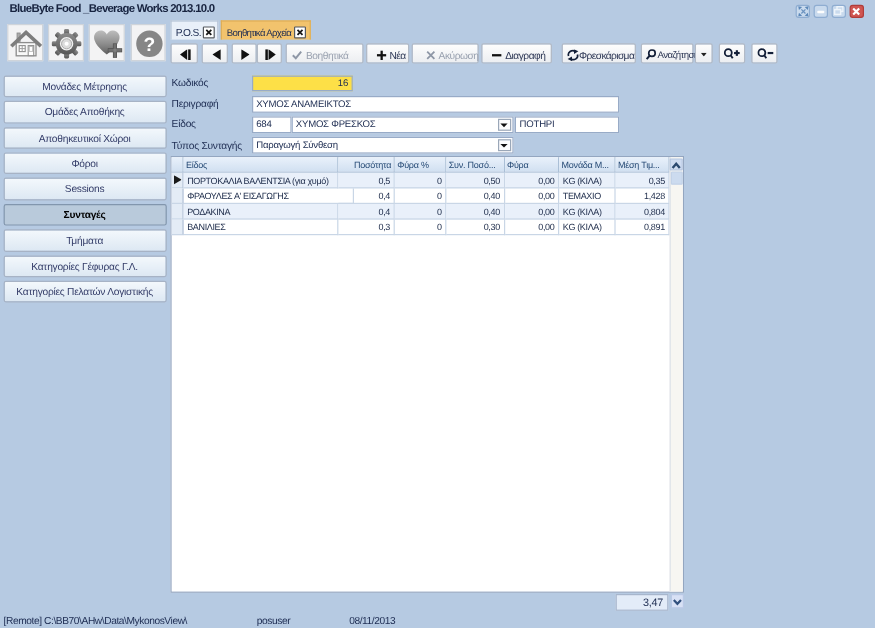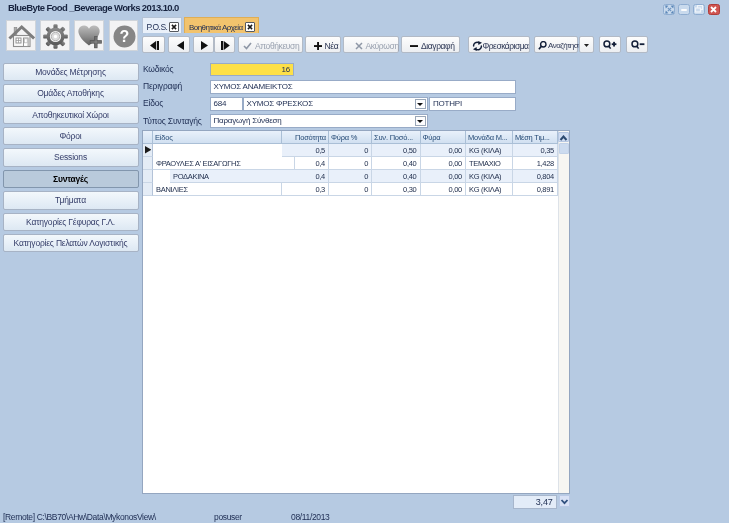--- a/index.html
+++ b/index.html
@@ -161,21 +161,21 @@
   <div class="tbtn" style="left:214px; width:21px;">
     <svg width="9" height="9" viewBox="0 0 9 9" style="position:absolute;left:6px;top:4px;">
       <rect x="0" y="0" width="2.2" height="9" fill="#111"></rect>
       <polygon points="2.8,0 2.8,9 8.8,4.5" fill="#111"></polygon>
     </svg>
   </div>
   <div class="tbtn" style="left:238px; width:65px;">
     <svg width="9" height="8" viewBox="0 0 9 8" style="position:absolute;left:4px;top:5px;">
       <path d="M1 4 L3.5 6.5 L8 1" stroke="#8e97a6" stroke-width="1.6" fill="none"></path>
     </svg>
-    <div class="lbl dis" style="left:16px;">Αποθήκευση</div>
+    <div class="lbl dis" style="left:16px;">Βοηθητικά</div>
   </div>
   <div class="tbtn" style="left:305px; width:35.5px;">
     <svg width="8" height="8" viewBox="0 0 8 8" style="position:absolute;left:8px;top:5px;">
       <rect x="3.1" y="0" width="1.9" height="8" fill="#111"></rect>
       <rect x="0" y="3.1" width="8" height="1.9" fill="#111"></rect>
     </svg>
     <div class="lbl" style="left:18.5px;">Νέα</div>
   </div>
   <div class="tbtn" style="left:342.5px; width:56px;">
     <svg width="8" height="8" viewBox="0 0 8 8" style="position:absolute;left:11px;top:5px;">
@@ -261,36 +261,37 @@
 
     <div class="gc ind" style="left:0; top:13px;">
       <svg width="6.5" height="7.5" viewBox="0 0 6.5 7.5" style="position:absolute;left:1.5px;top:2.5px;">
         <polygon points="0,0 6.5,3.75 0,7.5" fill="#1a1a1a"></polygon>
       </svg>
     </div>
     <div class="gc ind" style="left:0; top:26px;"></div>
     <div class="gc ind" style="left:0; top:39px;"></div>
     <div class="gc ind" style="left:0; top:52px;"></div>
 
+    <div class="gc alt" style="left:10px; top:13px; width:129px;">ΠΟΡΤΟΚΑΛΙΑ ΒΑΛΕΝΤΣΙΑ (για χυμό)</div>
     <div class="gc alt r" style="left:139px; top:13px; width:47px;">0,5</div>
     <div class="gc alt r" style="left:186px; top:13px; width:43px;">0</div>
     <div class="gc alt r" style="left:229px; top:13px; width:48.5px;">0,50</div>
     <div class="gc alt r" style="left:277.5px; top:13px; width:45.5px;">0,00</div>
     <div class="gc alt" style="left:323px; top:13px; width:47px;">KG (ΚΙΛΑ)</div>
     <div class="gc alt r" style="left:370px; top:13px; width:45px;">0,35</div>
 
     <div class="gc" style="left:10px; top:26px; width:142px;">ΦΡΑΟΥΛΕΣ Α' ΕΙΣΑΓΩΓΗΣ</div>
     <div class="gc r" style="left:139px; top:26px; width:47px;">0,4</div>
     <div class="gc r" style="left:186px; top:26px; width:43px;">0</div>
     <div class="gc r" style="left:229px; top:26px; width:48.5px;">0,40</div>
     <div class="gc r" style="left:277.5px; top:26px; width:45.5px;">0,00</div>
     <div class="gc" style="left:323px; top:26px; width:47px;">ΤΕΜΑΧΙΟ</div>
     <div class="gc r" style="left:370px; top:26px; width:45px;">1,428</div>
 
-    <div class="gc alt" style="left:10px; top:39px; width:129px;margin-left:17px;">ΡΟΔΑΚΙΝΑ</div>
+    <div class="gc alt" style="left:10px; top:39px; width:129px;">ΡΟΔΑΚΙΝΑ</div>
     <div class="gc alt r" style="left:139px; top:39px; width:47px;">0,4</div>
     <div class="gc alt r" style="left:186px; top:39px; width:43px;">0</div>
     <div class="gc alt r" style="left:229px; top:39px; width:48.5px;">0,40</div>
     <div class="gc alt r" style="left:277.5px; top:39px; width:45.5px;">0,00</div>
     <div class="gc alt" style="left:323px; top:39px; width:47px;">KG (ΚΙΛΑ)</div>
     <div class="gc alt r" style="left:370px; top:39px; width:45px;">0,804</div>
 
     <div class="gc" style="left:10px; top:52px; width:129px;">ΒΑΝΙΛΙΕΣ</div>
     <div class="gc r" style="left:139px; top:52px; width:47px;">0,3</div>
     <div class="gc r" style="left:186px; top:52px; width:43px;">0</div>

